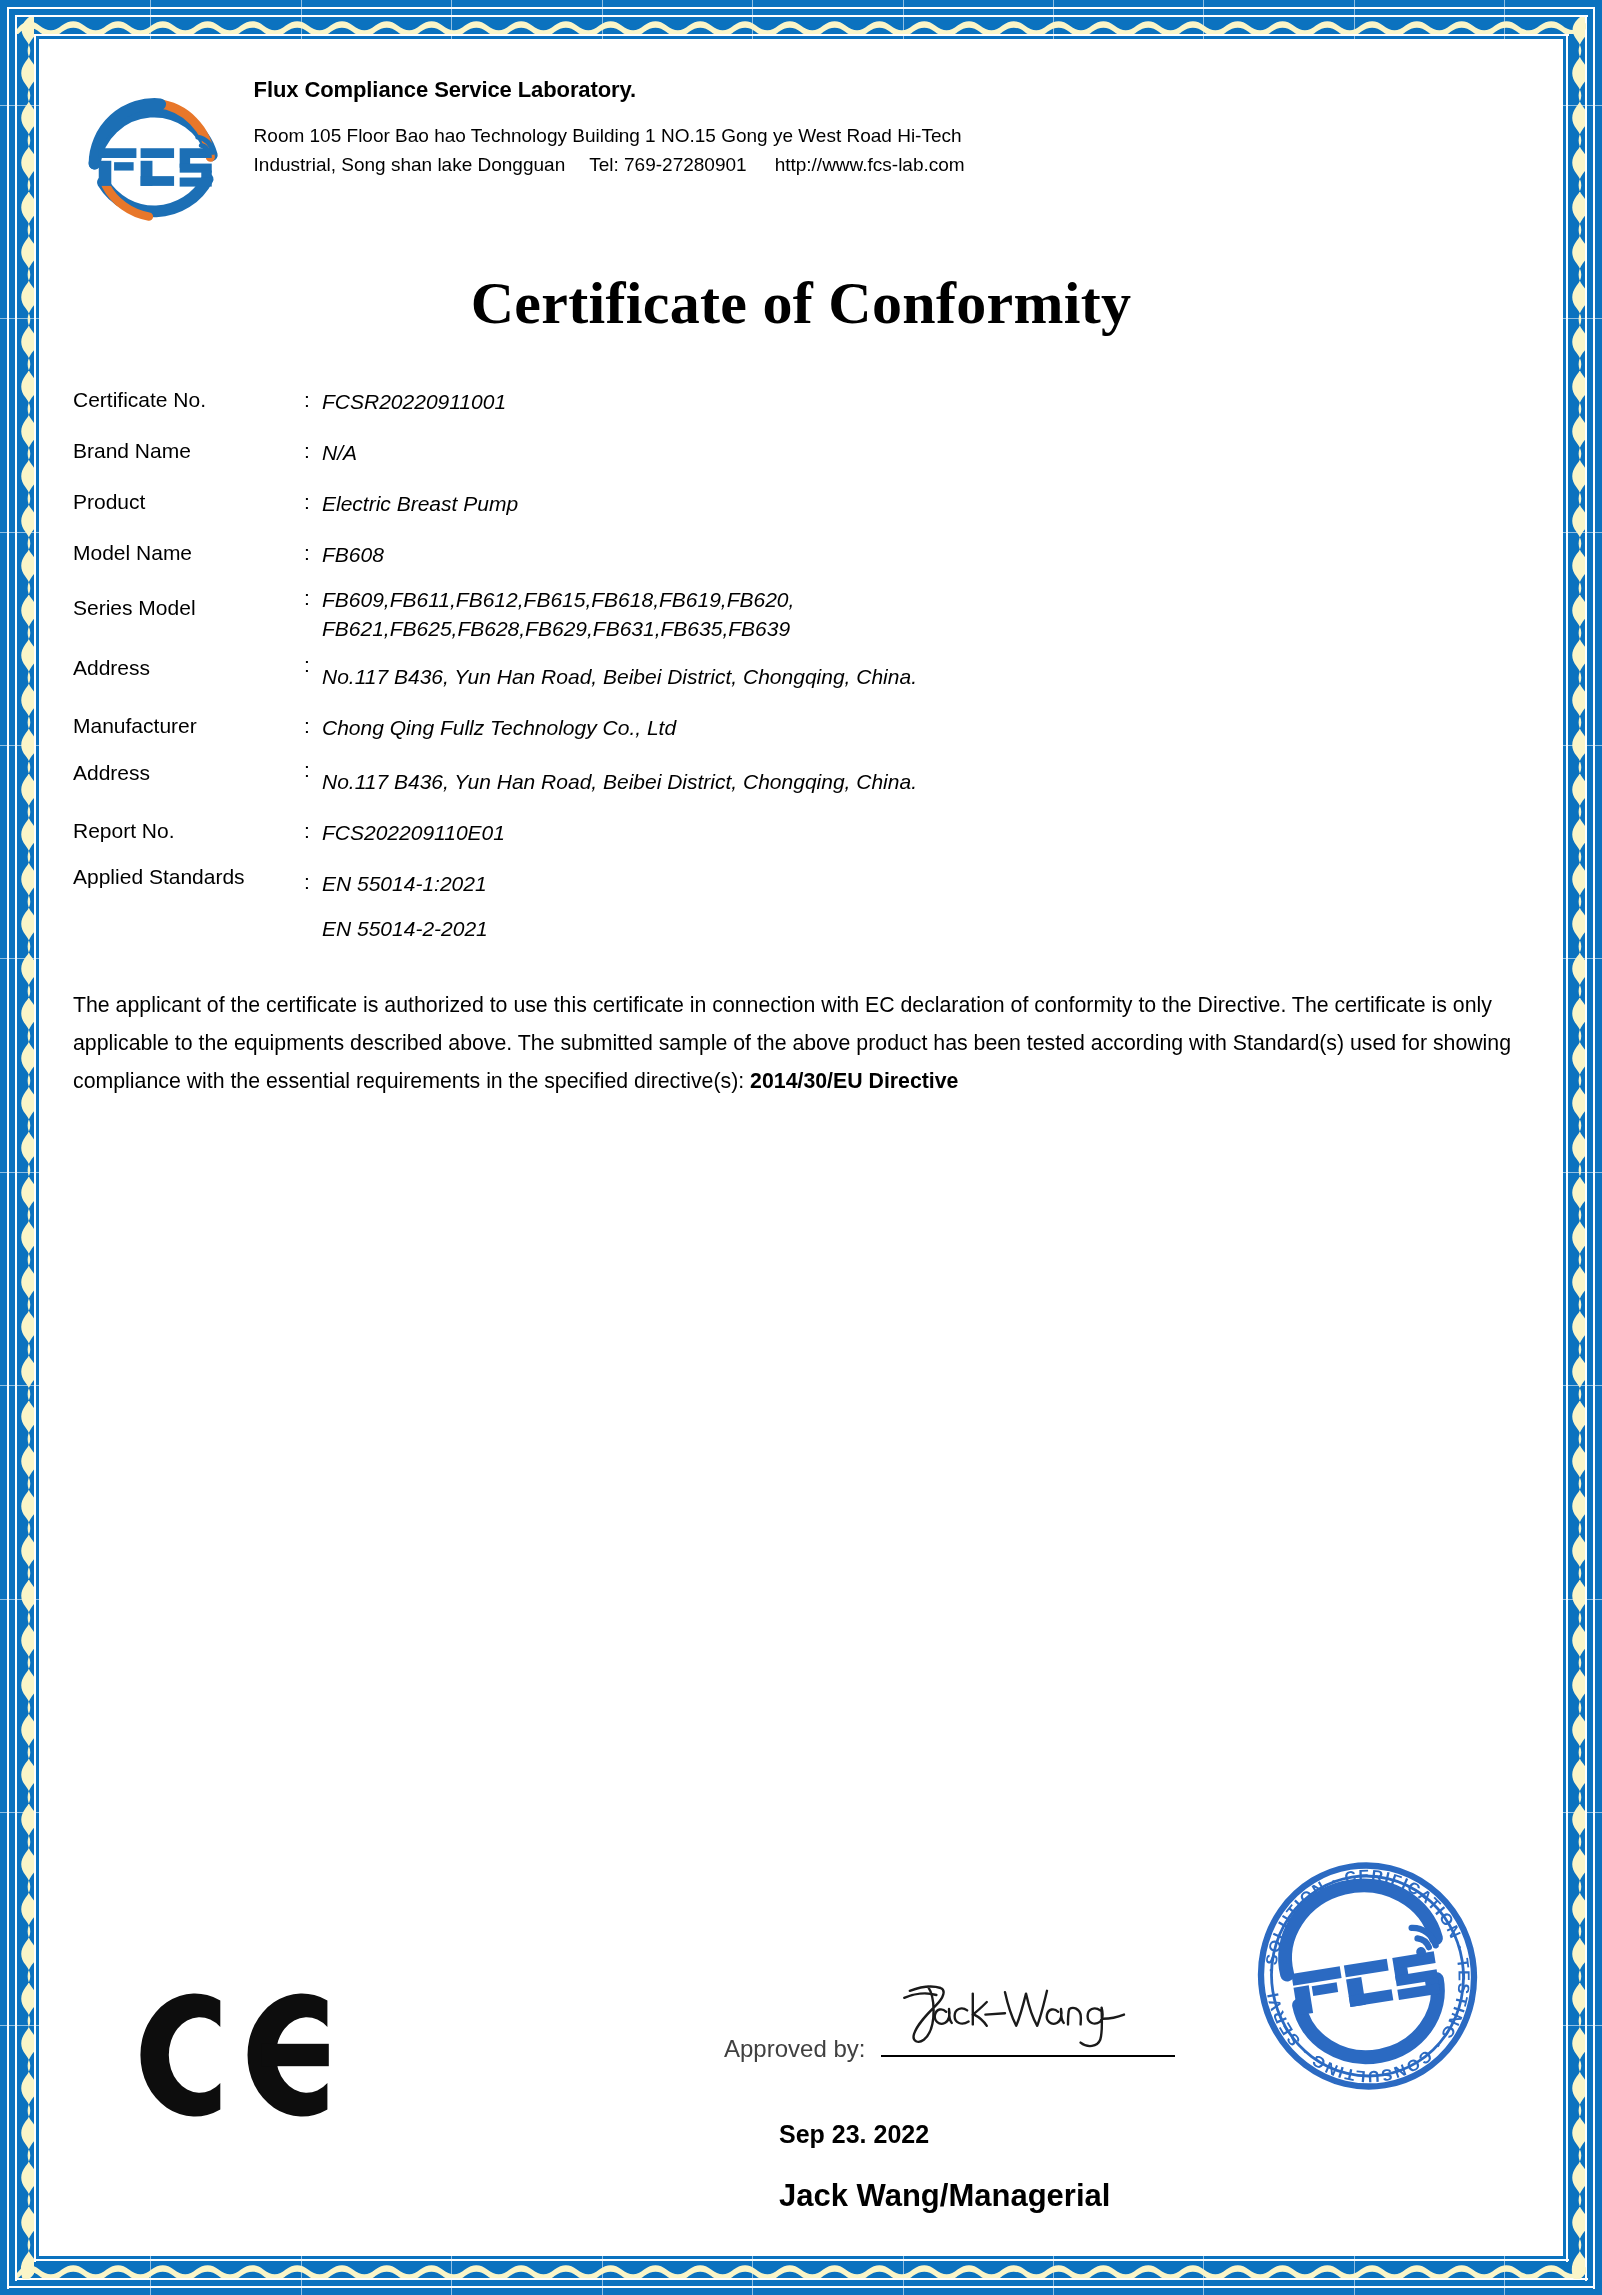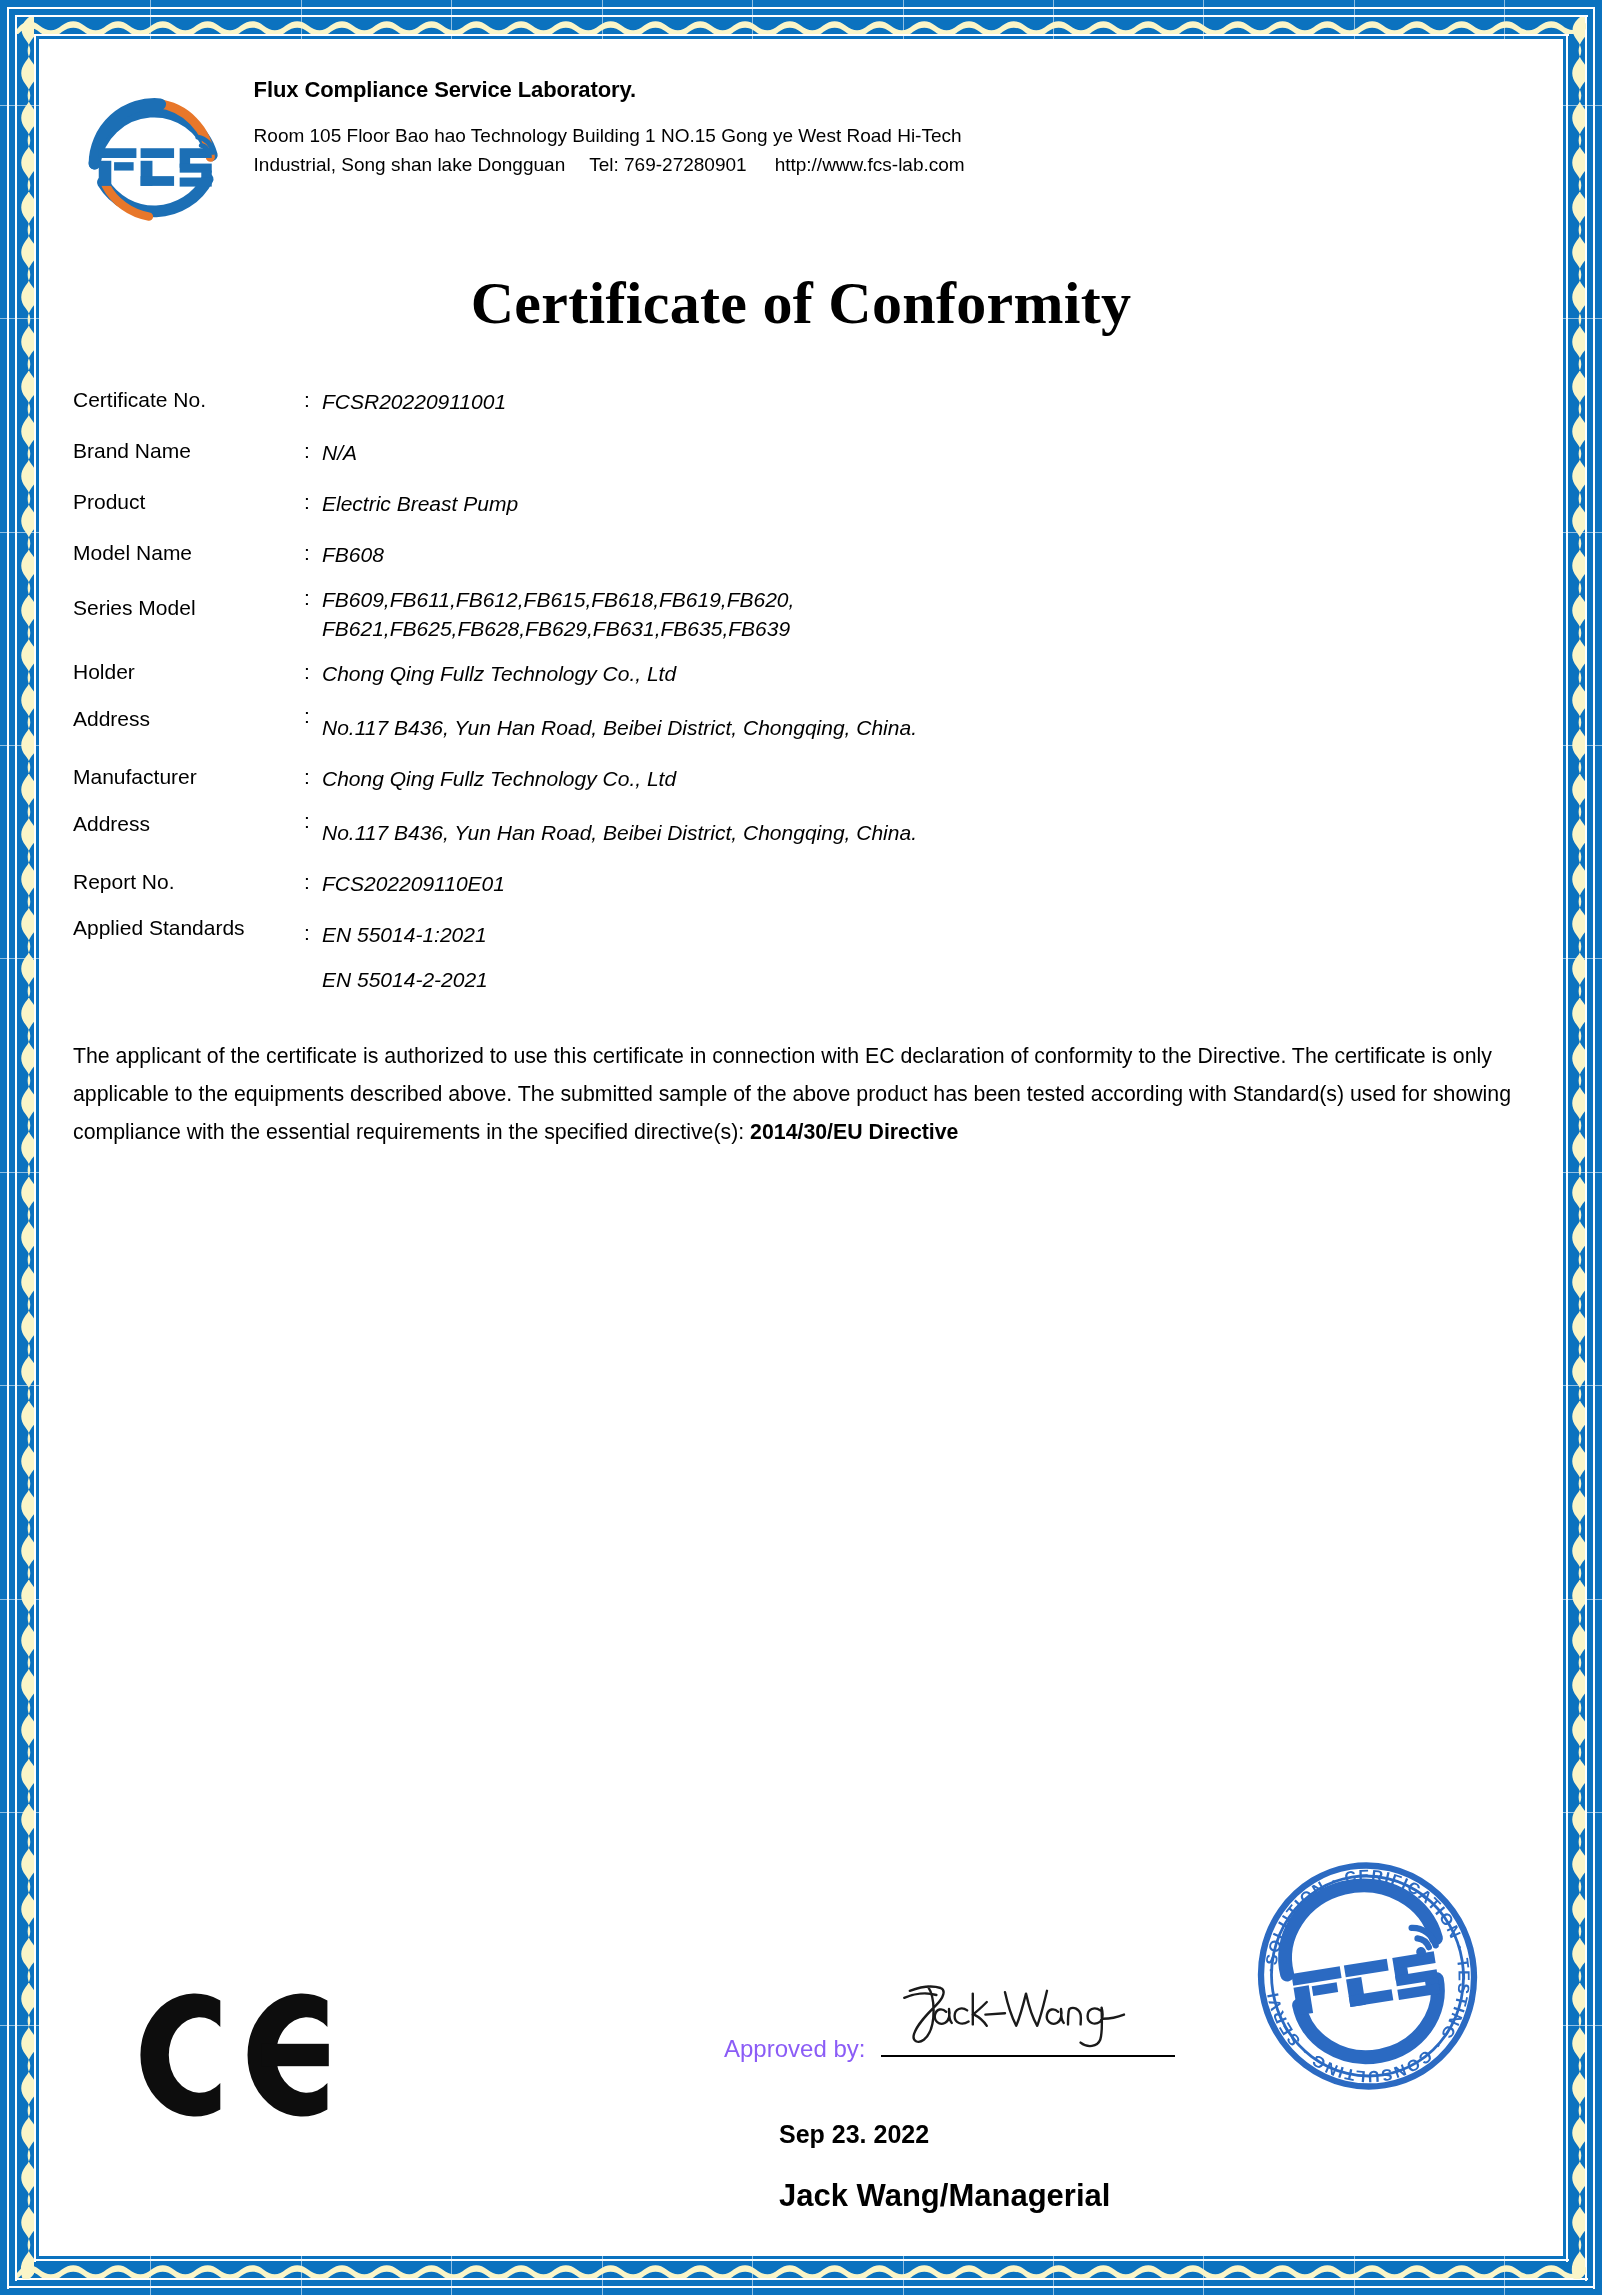--- a/index.html
+++ b/index.html
@@ -177,21 +177,21 @@
   }
   .approved-row {
     position: relative;
     display: flex;
     align-items: baseline;
     gap: 15.4px;
     height: 53px;
   }
   .approved-label {
     font-size: 24px;
-    color: #8b5cf6;
+    color: #404040;
     white-space: nowrap;
   }
   .sig-line {
     width: 294px;
     border-bottom: 2.8px solid #000;
     height: 36px;
     position: relative;
   }
   .signature {
     position: absolute;
@@ -372,27 +372,20 @@
                 <span class="vline">FB608</span>
               </td>
           </tr>
           <tr class="tight">
             <td class="f-label">Series Model</td>
             <td class="f-colon">:</td>
             <td class="f-value">
               <span class="vline">FB609,FB611,FB612,FB615,FB618,FB619,FB620,</span>
               <span class="vline">FB621,FB625,FB628,FB629,FB631,FB635,FB639</span>
             </td>
-          </tr>
-          <tr>
-            <td class="f-label">Holder</td>
-            <td class="f-colon">:</td>
-            <td class="f-value">
-                <span class="vline">Chong Qing Fullz Technology Co., Ltd</span>
-              </td>
           </tr>
           <tr class="r-address">
             <td class="f-label">Address</td>
             <td class="f-colon">:</td>
             <td class="f-value">
                 <span class="vline">No.117 B436, Yun Han Road, Beibei District, Chongqing, China.</span>
               </td>
           </tr>
           <tr>
             <td class="f-label">Manufacturer</td>

